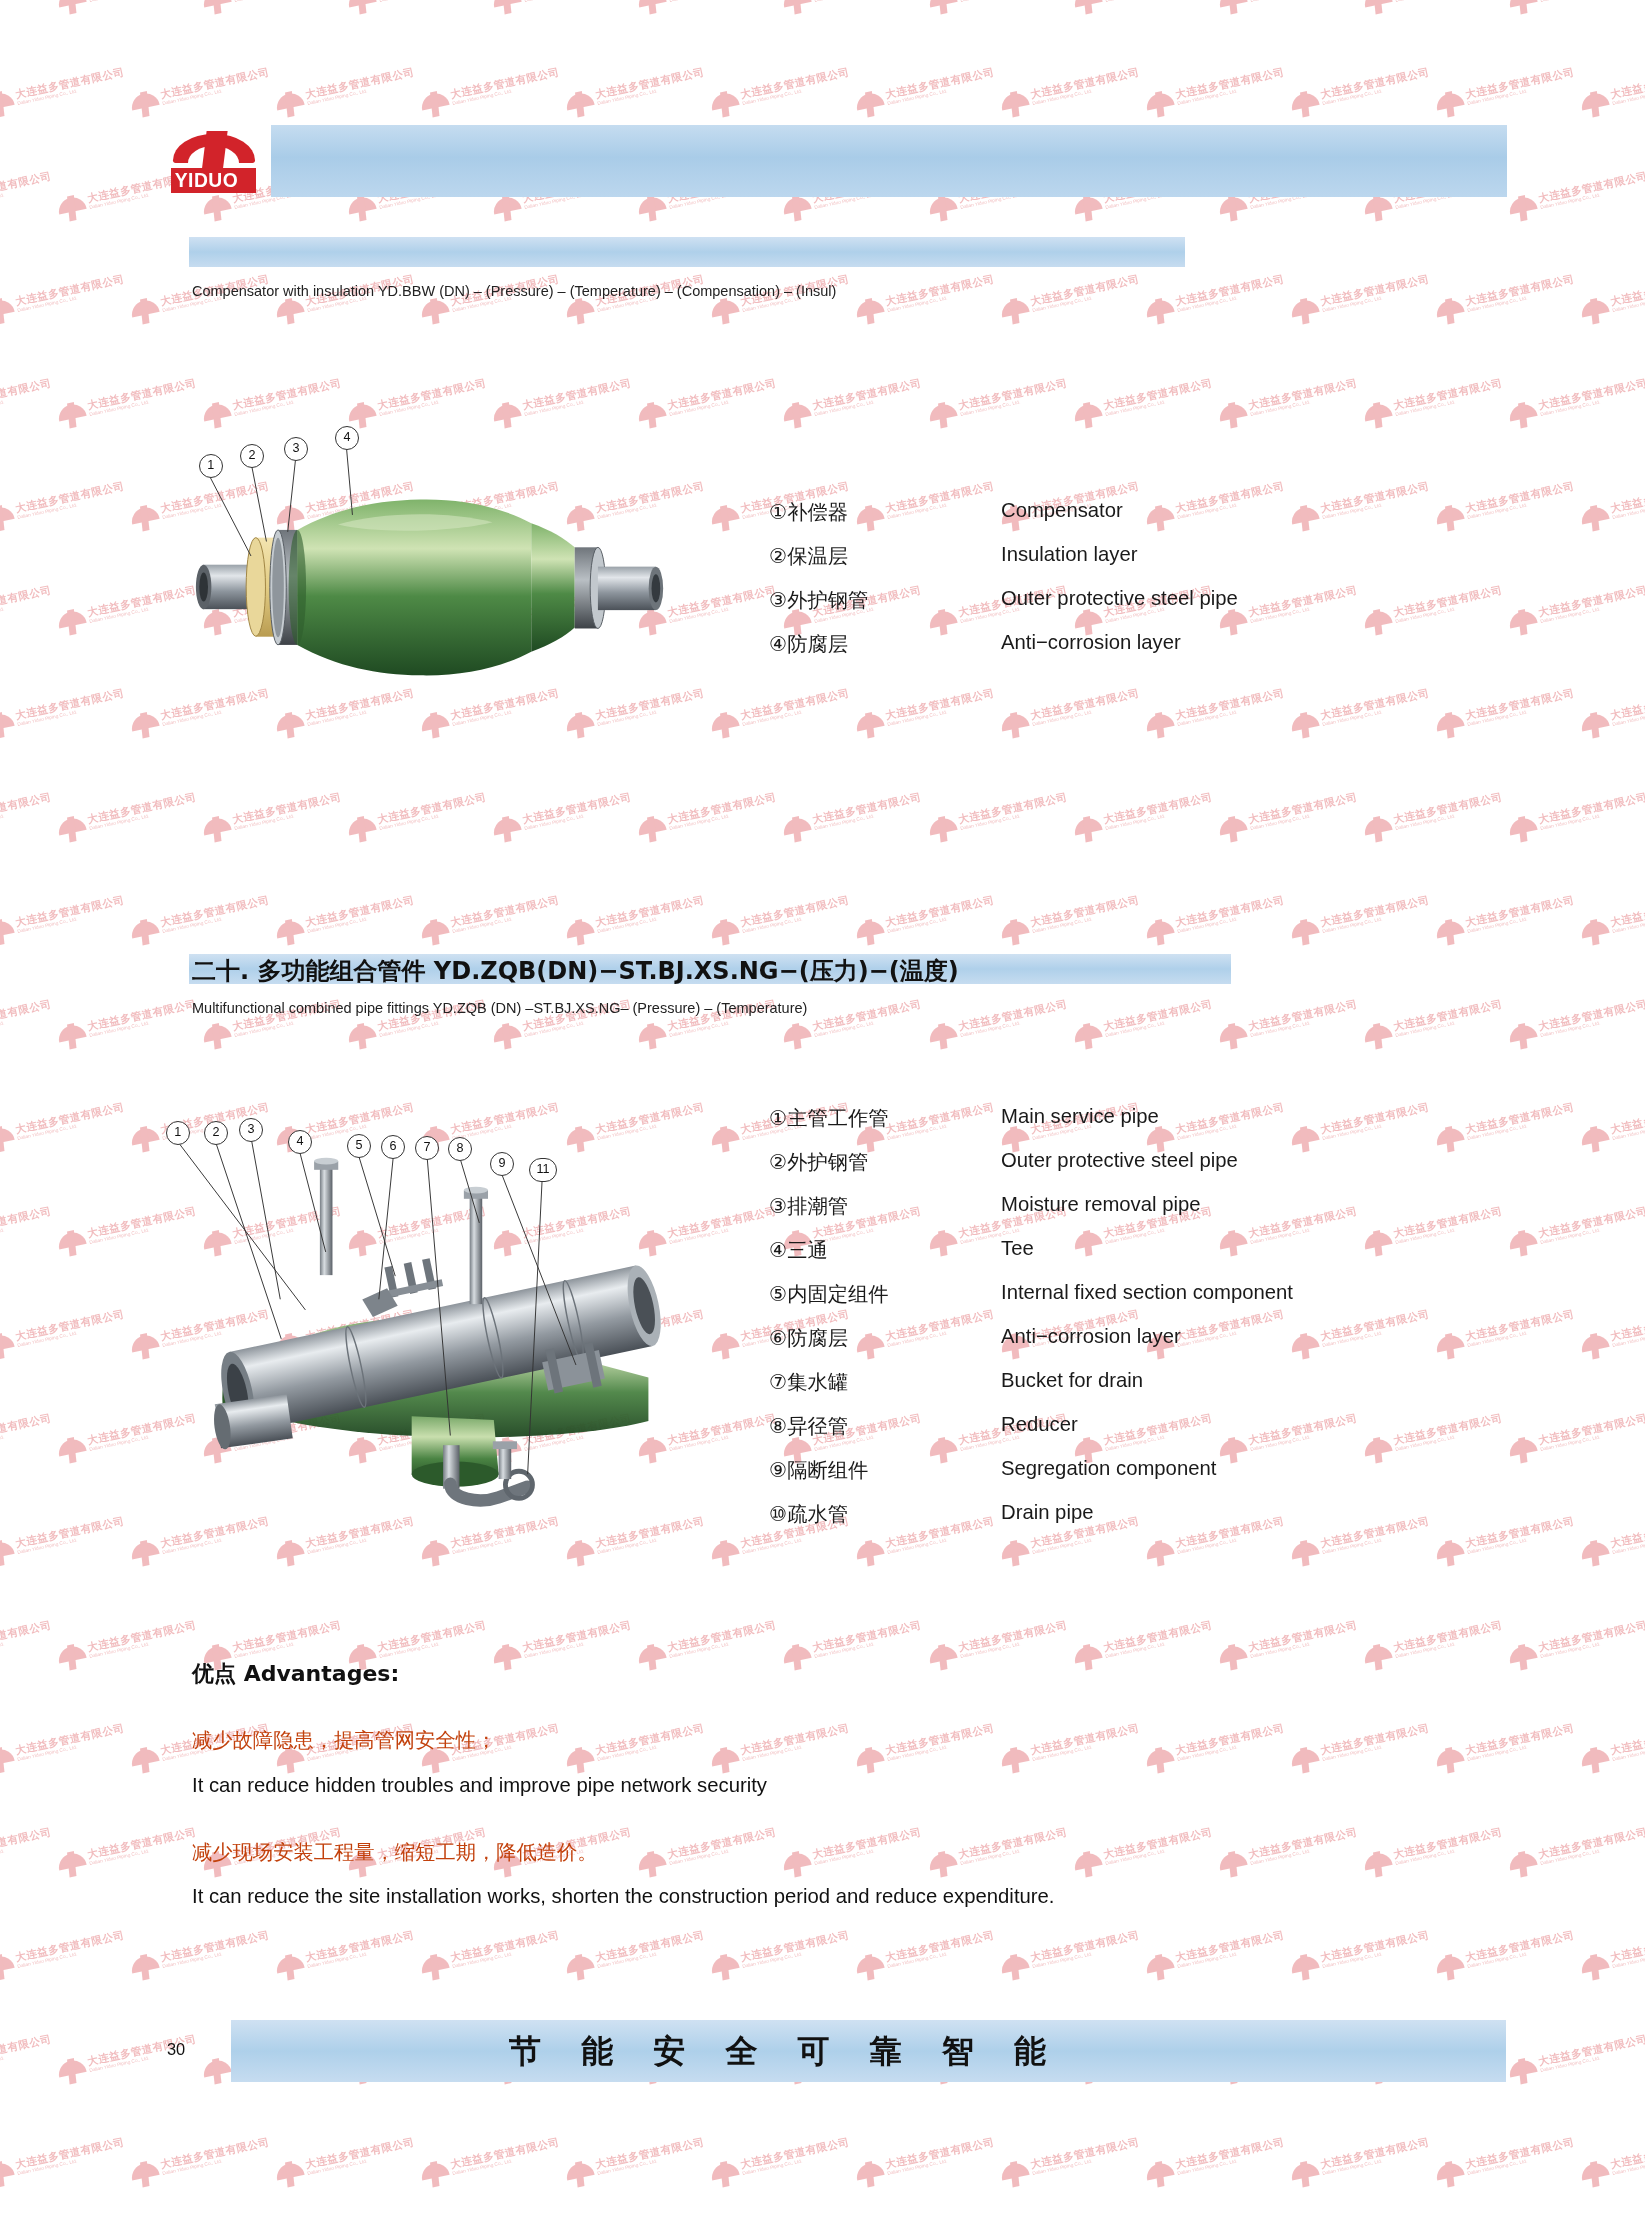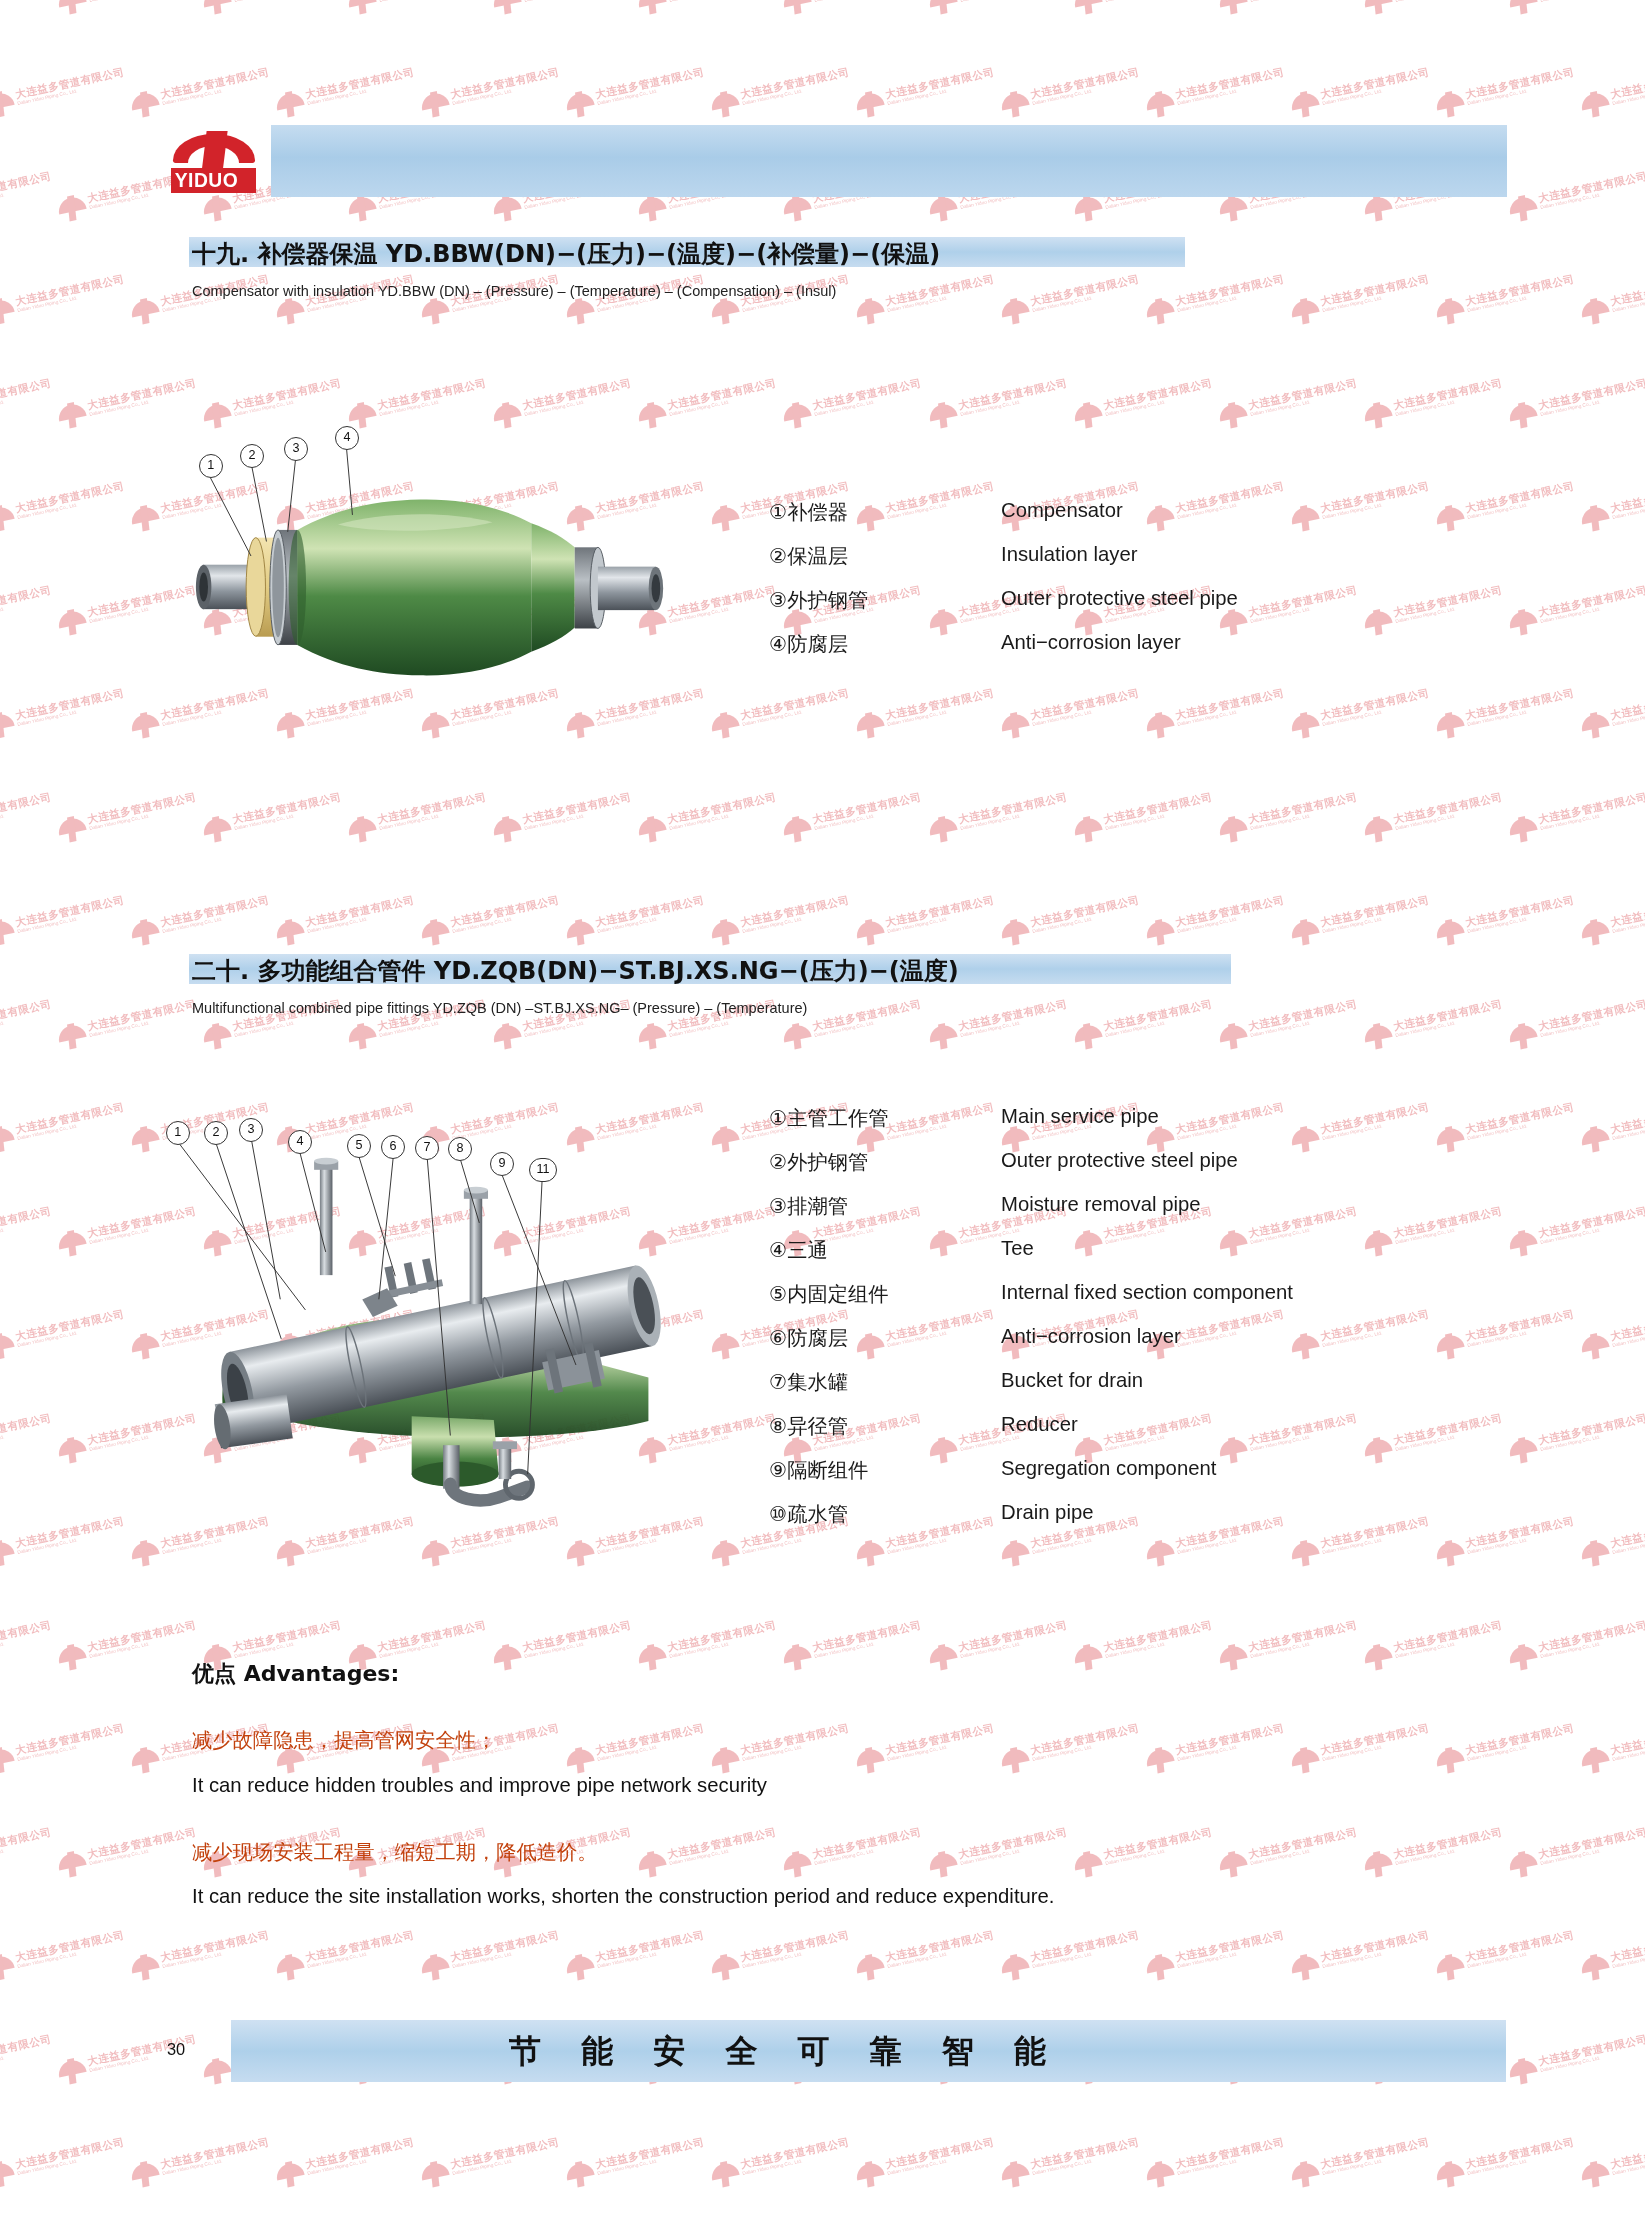--- a/index.html
+++ b/index.html
@@ -1597,21 +1597,20 @@
 
   <div id="logo">
     <div class="logo-swoosh"></div>
     <div class="logo-swoosh-cut"></div>
     <div class="logo-stem"></div>
     <div class="logo-textbg"></div>
     <div class="logo-text">YIDUO</div>
   </div>
 
   <div class="section-band" style="left:189px; top:237px; width:996px;"></div>
-  <div class="section-cn" style="left:192px; top:238px;">十九. 补偿器保温 YD.BBW(DN)−(压力)−(温度)−(补偿量)−(保温)</div>
   <div class="section-en" style="left:192px; top:283px;">Compensator with insulation YD.BBW (DN) – (Pressure) – (Temperature) – (Compensation) – (Insul)</div>
 
   <div id="fig1">
     <svg width="546" height="271" viewBox="0 0 1130 560" xmlns="http://www.w3.org/2000/svg">
       <defs>
         <linearGradient id="g-green" x1="0" y1="0" x2="0" y2="1">
           <stop offset="0%" stop-color="#7fb36b"></stop>
           <stop offset="28%" stop-color="#cfe3b4"></stop>
           <stop offset="55%" stop-color="#4e8a46"></stop>
           <stop offset="100%" stop-color="#1f4a22"></stop>

